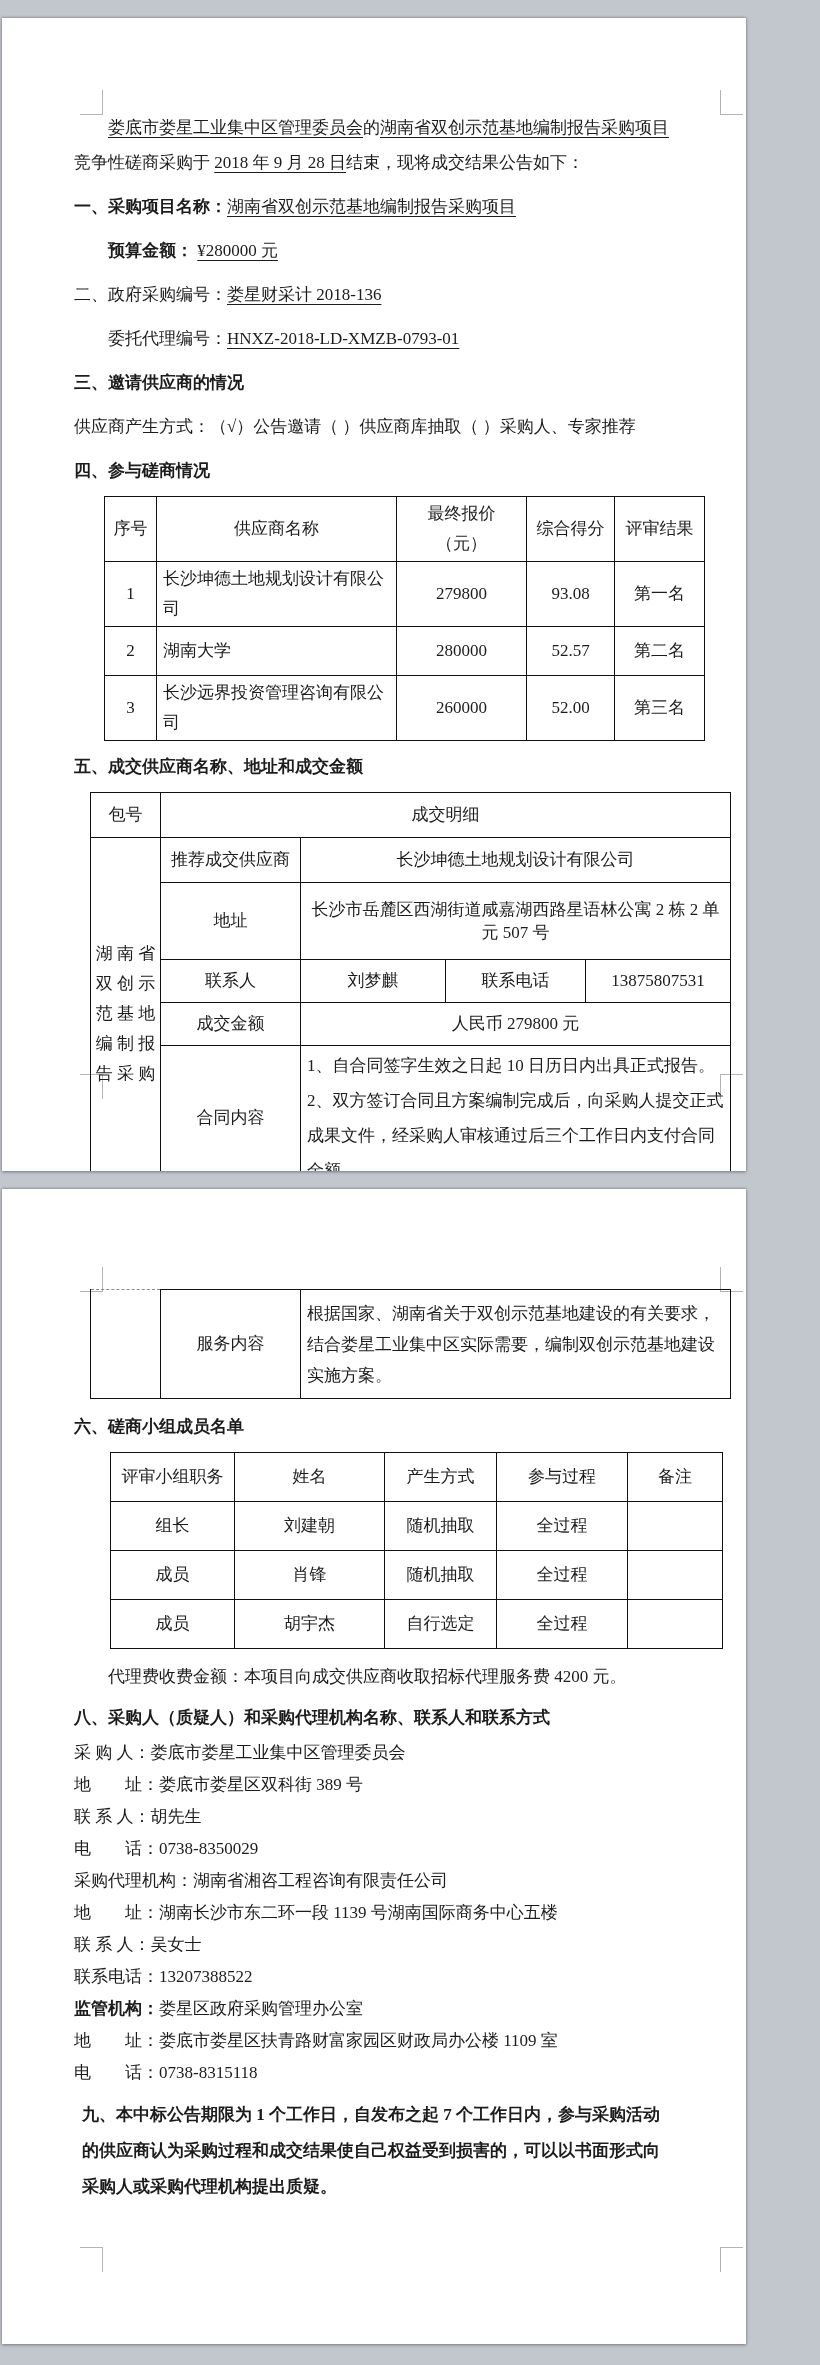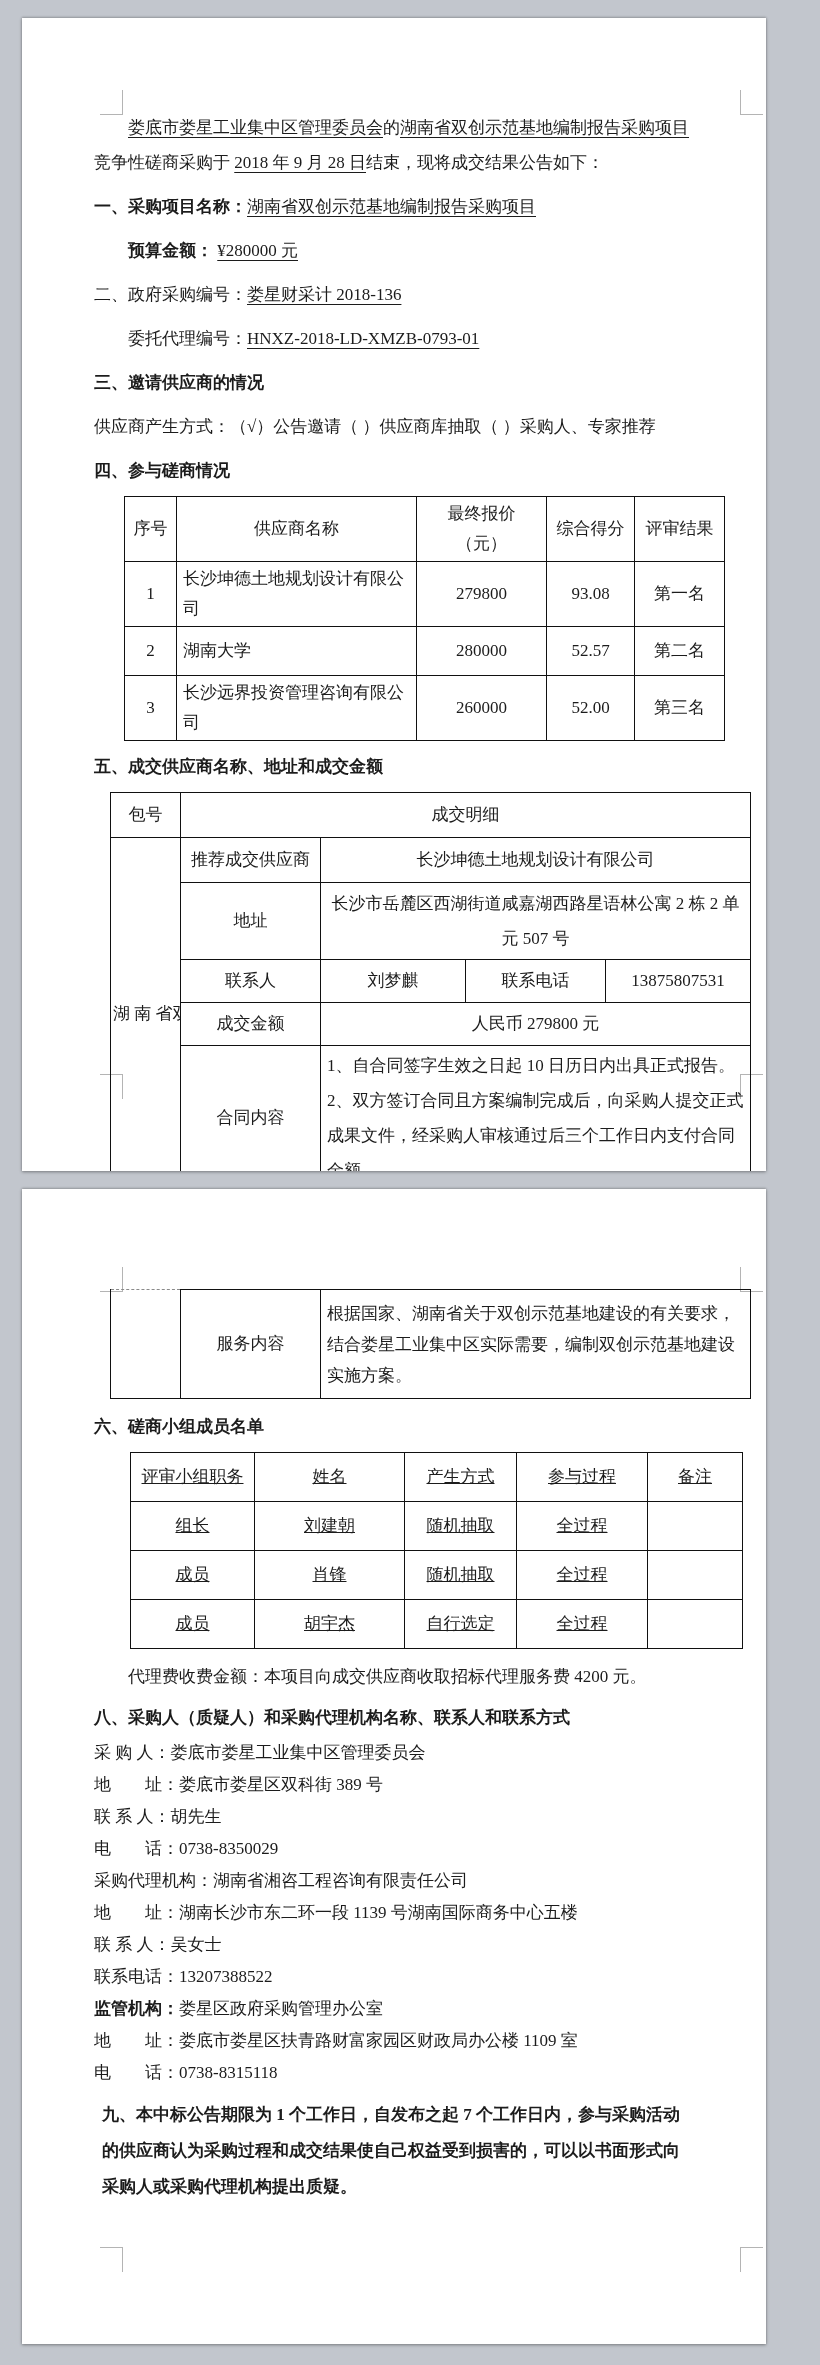--- a/index.html
+++ b/index.html
@@ -3,21 +3,21 @@
 <meta charset="utf-8">
 <style>
   html,body{margin:0;padding:0;}
   body{
     width:820px;
     background:#c2c6cd;
     font-family:"Liberation Serif","DejaVu Serif",serif;
     color:#1c1c1c;
     -webkit-font-smoothing:antialiased;
   }
-  .canvas{width:748px;padding-left:20px;}
+  .canvas{width:748px;}
   .band{height:18px;background:#c2c6cd;}
   .band.bottom{height:20px;}
   .page{
     position:relative;
     margin:0 2px;
     background:#ffffff;
     box-shadow:0 1px 3px rgba(0,0,0,.38), 0 -1px 2px rgba(0,0,0,.18);
     overflow:hidden;
   }
   .page-1{height:1153px;}
@@ -57,27 +57,27 @@
     text-align:center;
     vertical-align:middle;
     padding:2px 6px;
     line-height:30px;
     overflow:hidden;
   }
   .t1{width:600px;margin:8px 0 8px 30px;}
   .t1 td{height:44px;}
   .t2{width:640px;margin:8px 0 0 16px;}
   .t3{width:612px;margin:8px 0 10px 36px;}
-  .t3 td{height:44px;text-decoration:underline;}
+  .t3 td{height:44px;}
   .tfrag{width:640px;margin:0 0 0 16px;}
 
   .t2 .vert-cell{
     padding:6px 2px;
   }
-  .vert-stack{display:flex;flex-direction:row;justify-content:space-around;height:100%;}
+  .vert-stack{display:flex;flex-direction:column;justify-content:space-around;height:100%;}
   .vert-stack span{display:block;line-height:30px;white-space:nowrap;}
   .cell-left{text-align:left;}
   .contract-line{line-height:35px;text-align:left;}
   .dashed-bottom{border-bottom:1.6px dashed #8a8a8a;}
   .dashed-top{border-top:1.6px dashed #8a8a8a;}
   .service-text{line-height:31px;text-align:left;}
   .s9{font-weight:bold;line-height:36px;margin-top:8px;}
   .mb6{margin-bottom:6px;}
   .mt10{margin-top:10px;}
 </style>
@@ -170,21 +170,21 @@
               <span>范 基 地</span>
               <span>编 制 报</span>
               <span>告 采 购</span>
             </div>
           </td>
           <td style="height:40px">推荐成交供应商</td>
           <td colspan="3">长沙坤德土地规划设计有限公司</td>
         </tr>
         <tr>
           <td style="height:72px">地址</td>
-          <td colspan="3" style="line-height:35px">长沙市岳麓区西湖街道咸嘉湖西路星语林公寓 2 栋 2 单元 507 号</td>
+          <td colspan="3" style="line-height:23px">长沙市岳麓区西湖街道咸嘉湖西路星语林公寓 2 栋 2 单元 507 号</td>
         </tr>
         <tr>
           <td style="height:38px">联系人</td>
           <td>刘梦麒</td>
           <td>联系电话</td>
           <td>13875807531</td>
         </tr>
         <tr>
           <td style="height:38px">成交金额</td>
           <td colspan="3">人民币 279800 元</td>

